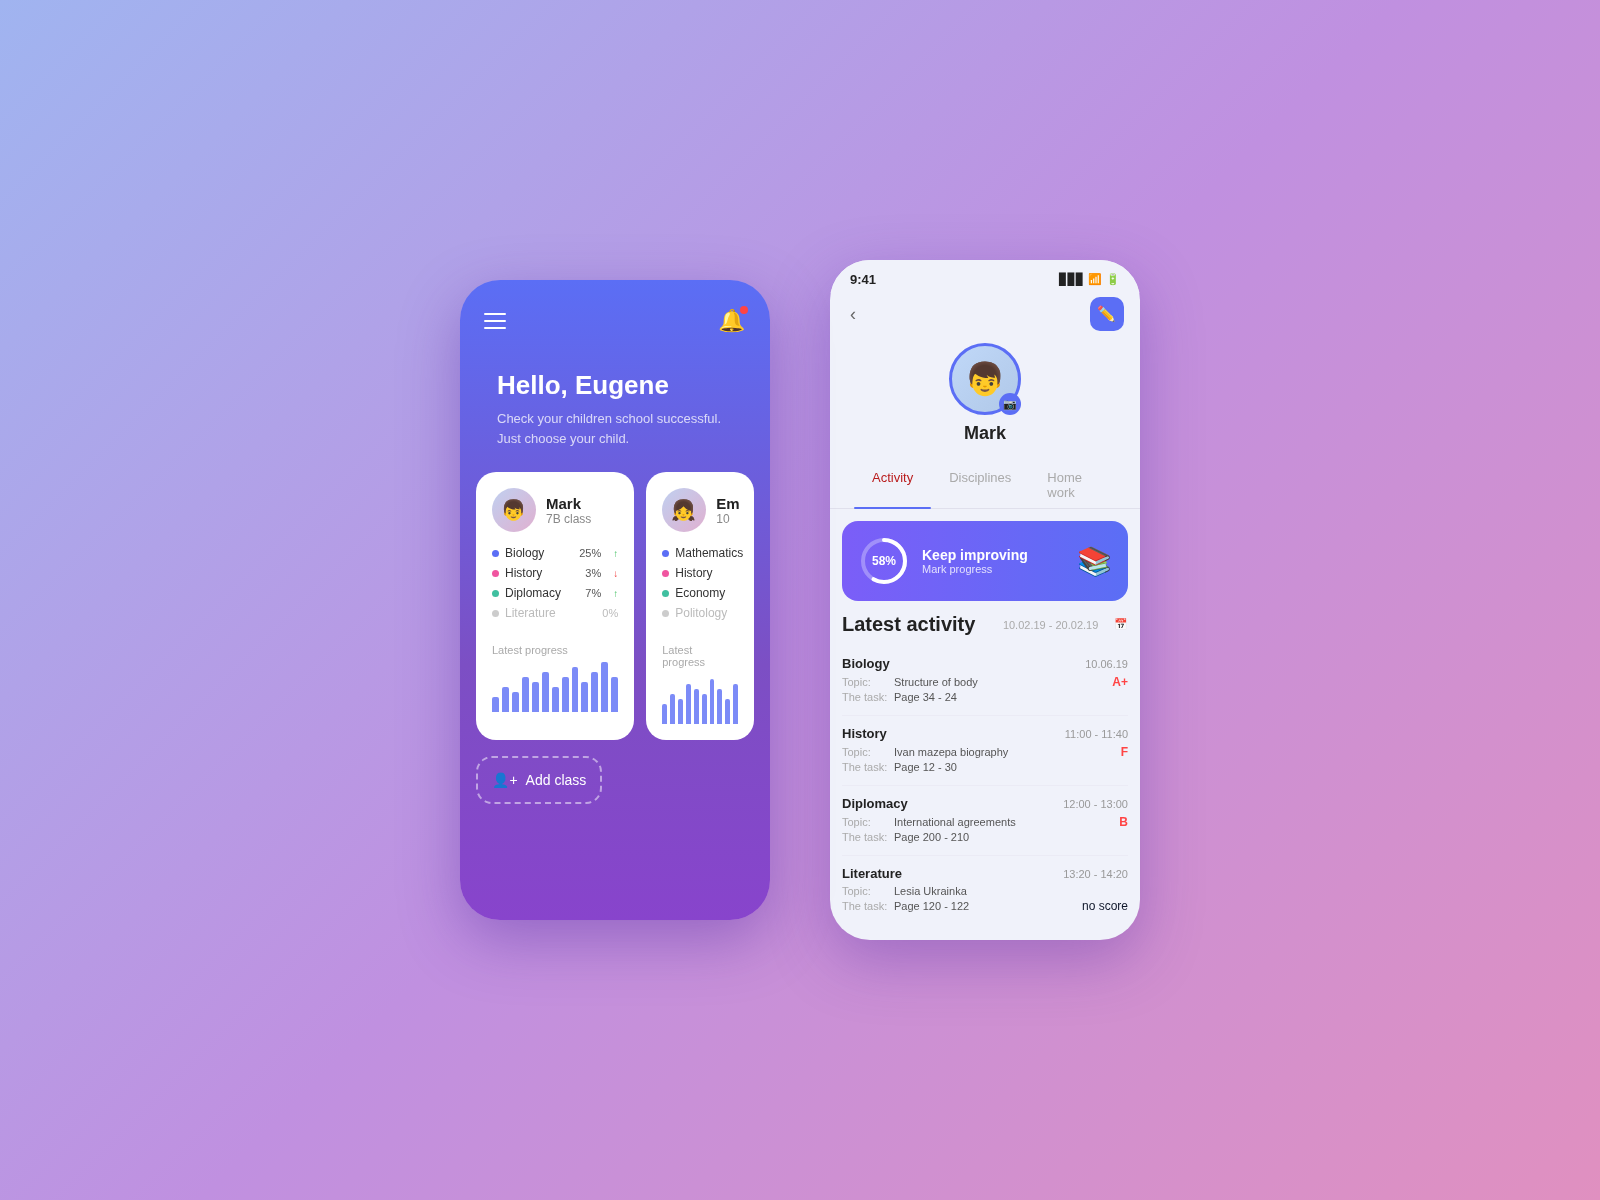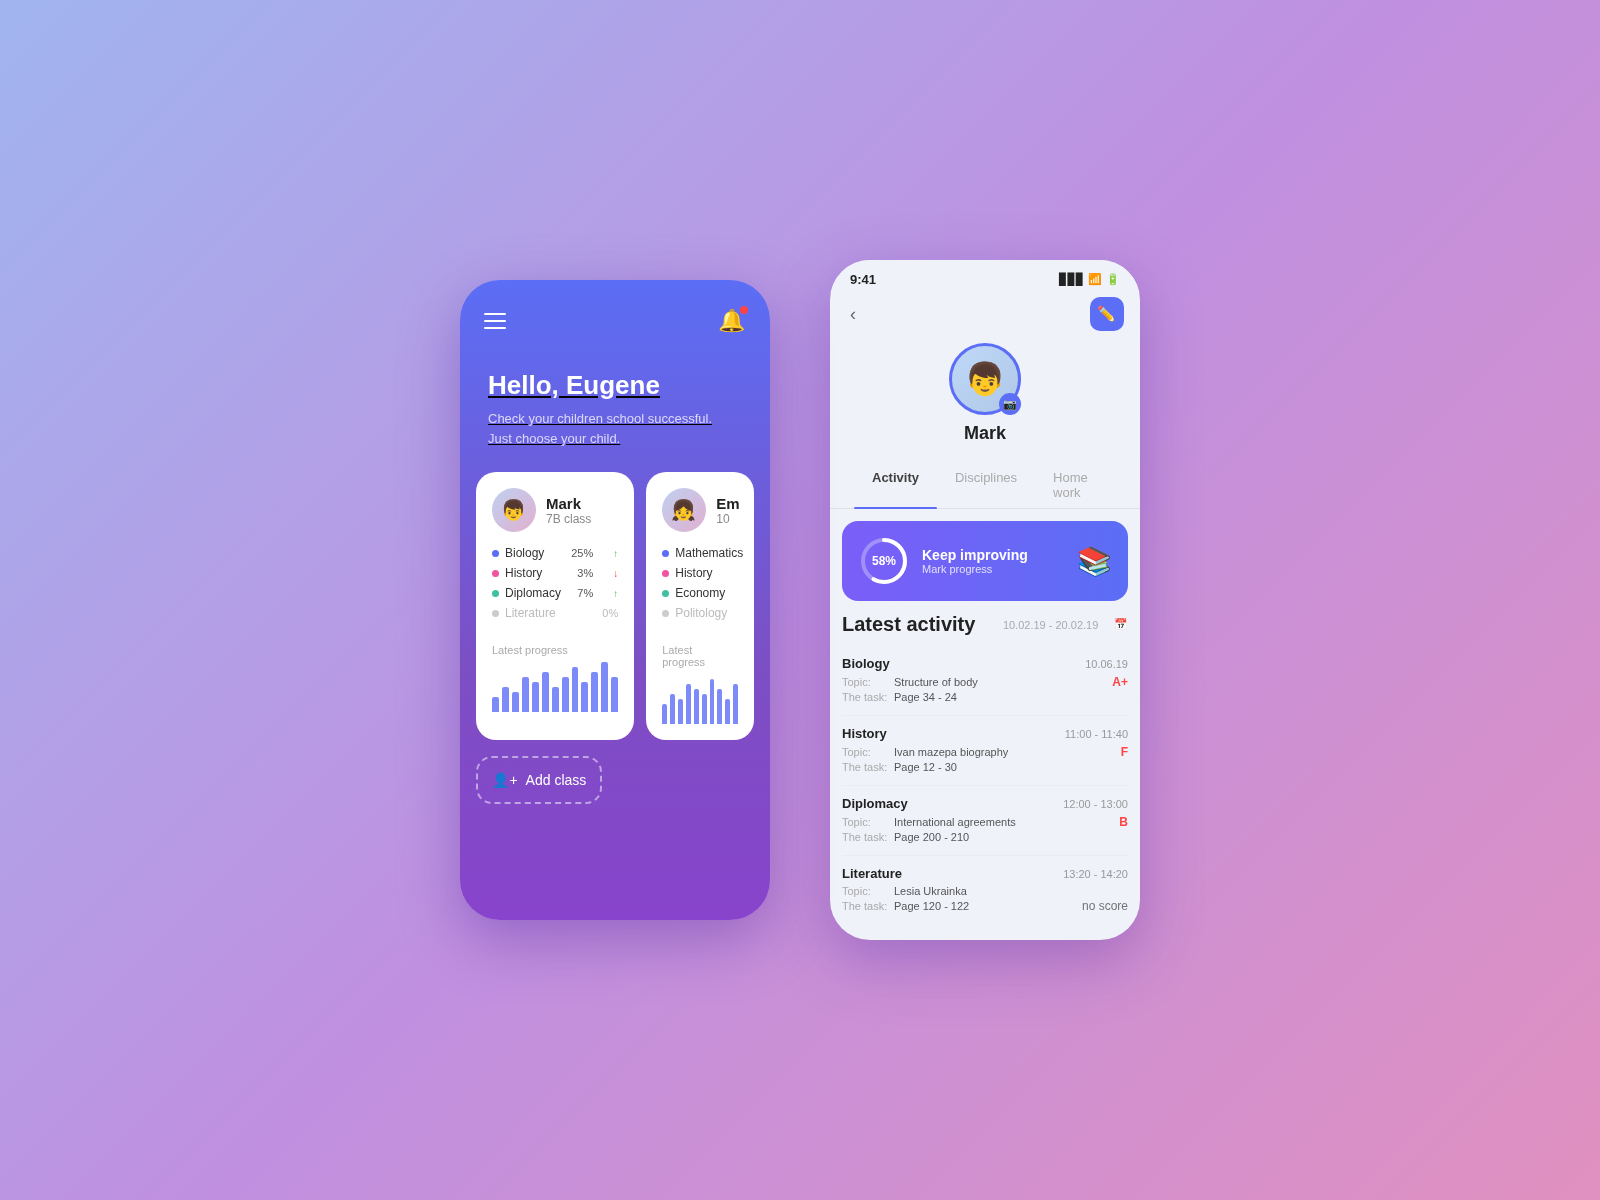--- a/index.html
+++ b/index.html
@@ -62,22 +62,21 @@
       position: absolute;
       top: -2px;
       right: -2px;
       width: 8px;
       height: 8px;
       background: #ff4444;
       border-radius: 50%;
     }
 
     .phone1-greeting {
-      padding: 20px 28px 24px;
-      text-decoration: underline;
+      padding: 20px 37px 24px;
     }
     .phone1-greeting h1 {
       color: white;
       font-size: 26px;
       font-weight: 700;
       margin-bottom: 8px;
     }
     .phone1-greeting p {
       color: rgba(255,255,255,0.75);
       font-size: 13px;
@@ -151,21 +150,21 @@
     .dot-blue { background: #5b6ef5; }
     .dot-pink { background: #f055a0; }
     .dot-teal { background: #40c0a0; }
     .dot-gray { background: #cccccc; }
 
     .subject-pct {
       font-size: 11px;
       color: #555;
       display: flex;
       align-items: center;
-      gap: 20px;
+      gap: 12px;
     }
     .arrow-up { color: #40c060; font-size: 10px; }
     .arrow-down { color: #f04040; font-size: 10px; }
 
     .latest-progress-label {
       font-size: 11px;
       color: #aaa;
       margin: 24px 0 6px;
     }
 
@@ -310,22 +309,22 @@
     }
 
     .tab {
       padding: 6px 18px 8px;
       font-size: 13px;
       color: #aaa;
       cursor: pointer;
       position: relative;
     }
     .tab.active {
-      color: #404040;
-      font-weight: 700;
+      color: #b91c1c;
+      font-weight: 400;
     }
     .tab.active::after {
       content: '';
       position: absolute;
       bottom: -1px;
       left: 0;
       right: 0;
       height: 2px;
       background: #5b6ef5;
       border-radius: 2px;
@@ -443,21 +442,21 @@
       color: #555;
       flex: 1;
     }
     .activity-grade {
       font-size: 12px;
       font-weight: 700;
     }
     .grade-a { color: #ff4444; }
     .grade-f { color: #ff4444; }
     .grade-b { color: #ff4444; }
-    .grade-none { color: #737373; font-weight: 400; }
+    .grade-none { color: #0f172a; font-weight: 400; }
   </style>
 </head>
 <body>
 
 <div class="screens-container">
 
   <div class="phone1">
     <div class="phone1-header">
       <div class="hamburger-icon">
         <span></span>

